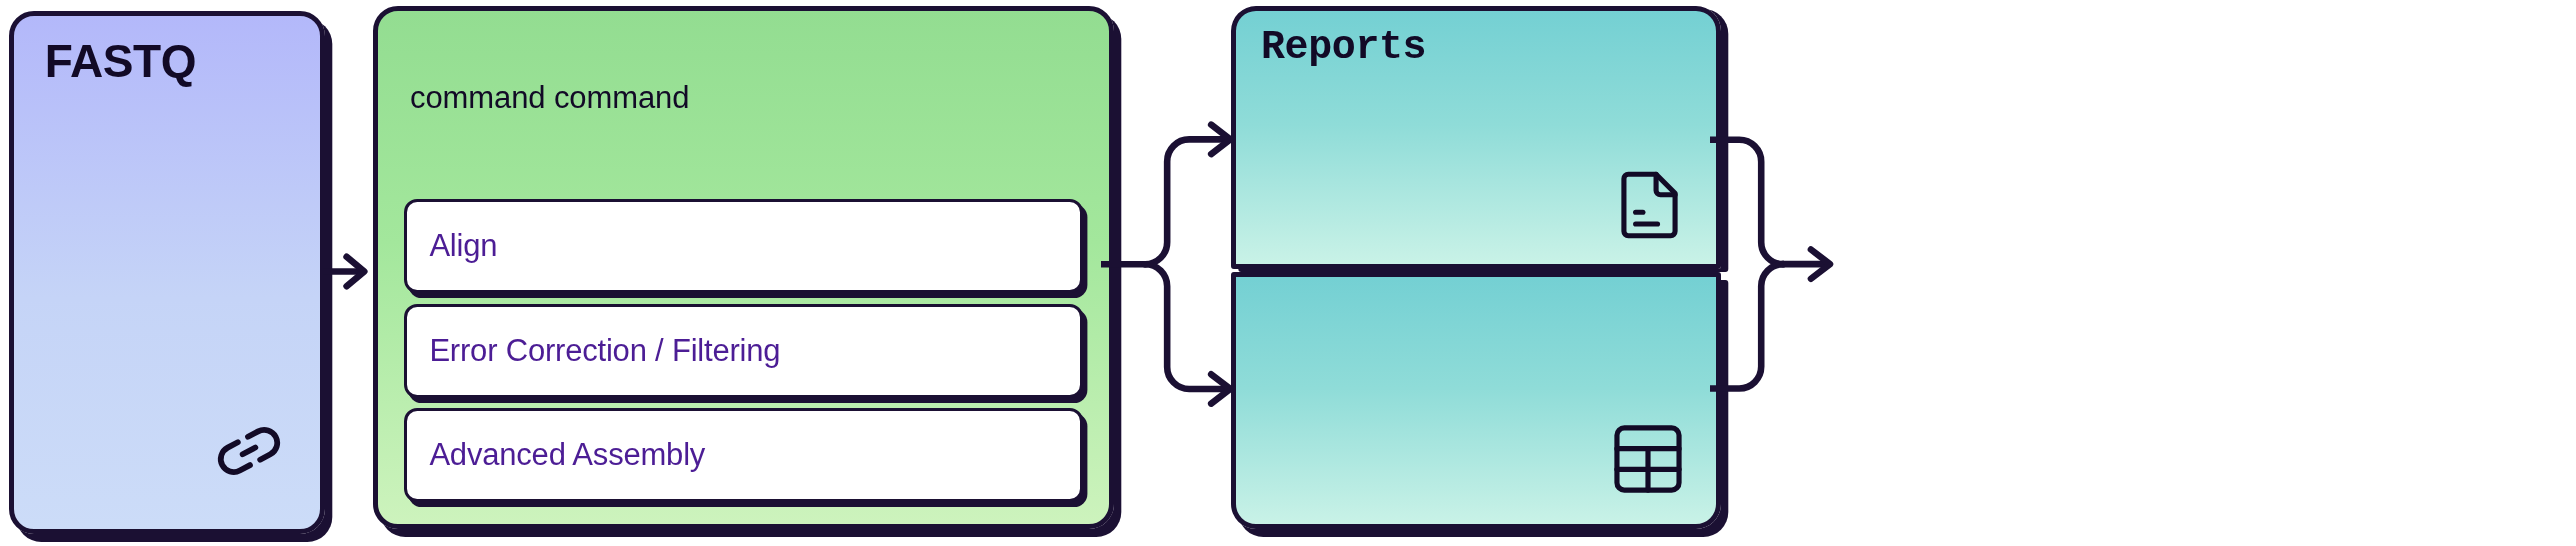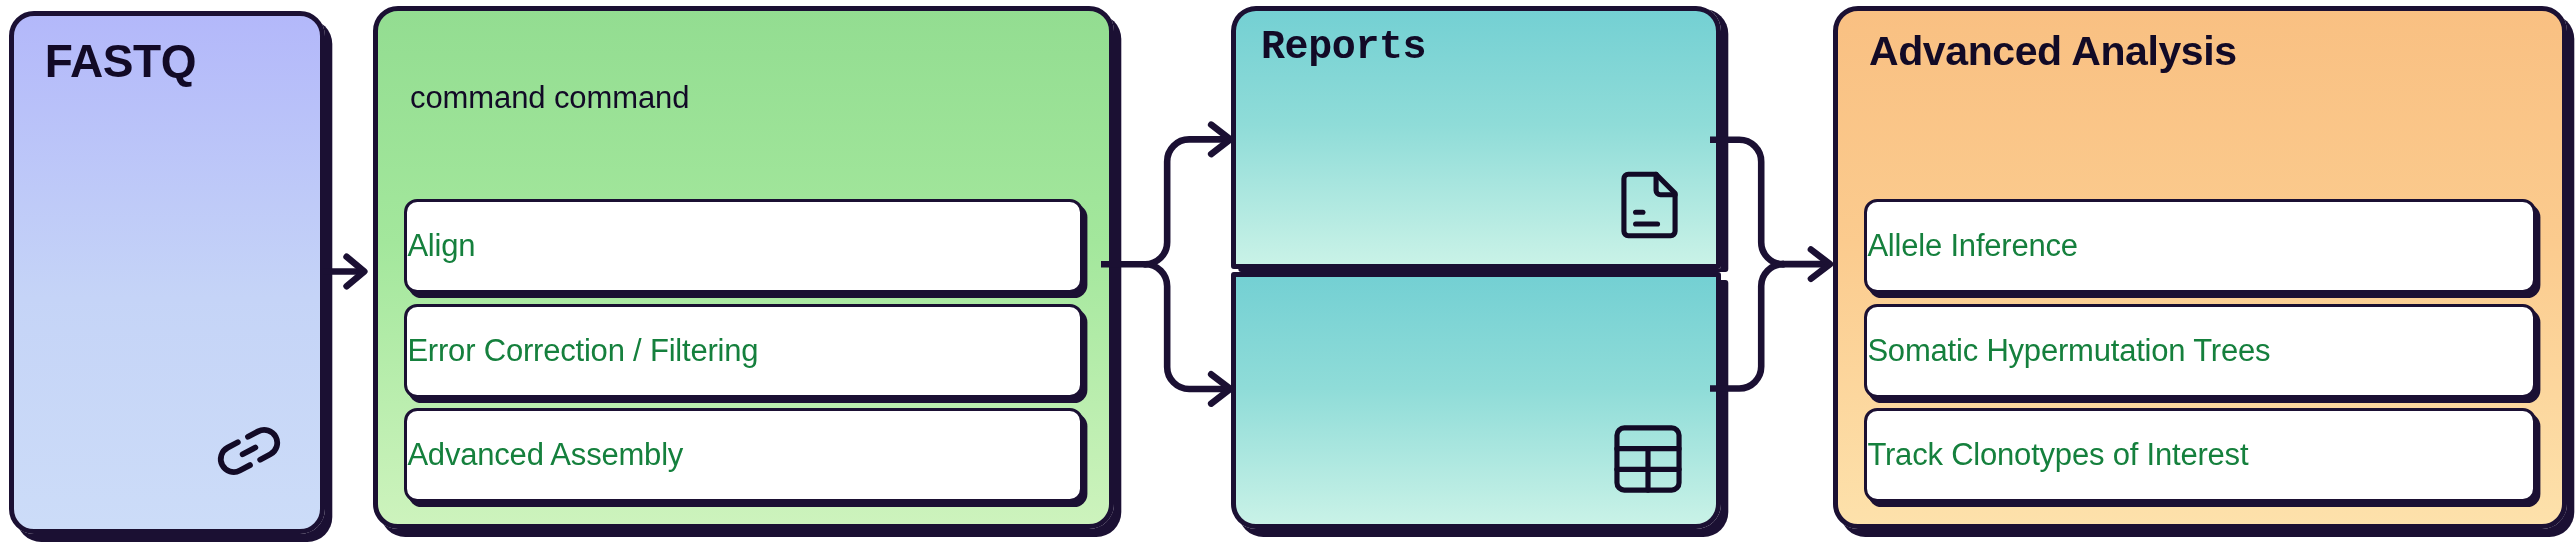--- a/index.html
+++ b/index.html
@@ -97,22 +97,23 @@
   .sub-item {
     box-sizing: border-box;
     background: #ffffff;
     border: 3.7px solid #1b1033;
     border-radius: 13.2px;
     box-shadow: 4.4px 5.1px 0 0 #1b1033;
     height: 94px;
     margin-bottom: 10.3px;
     display: flex;
     align-items: center;
+    padding-left: 22px;
     font-size: 31px;
-    color: #15803d;
+    color: #4c1d95;
     letter-spacing: -0.2px;
   }
   .sub-item:last-child { margin-bottom: 0; }
 
   
   #reports-box {
     left: 1231px;
     top: 5.9px;
     width: 490px;
     height: 263px;
@@ -256,23 +257,15 @@
 
       <path d="M0 130 L40 130 A30 30 0 0 1 70 160 L70 270 A30 30 0 0 0 100 300"></path>
 
       <path d="M0 470 L40 470 A30 30 0 0 0 70 440 L70 330 A30 30 0 0 1 100 300"></path>
 
       <path d="M100 300 L160 300"></path>
       <path d="M138 280 L164 300 L138 320"></path>
     </svg>
   </div>
 
-  <div class="box" id="advanced-box">
-    <div class="box-title">Advanced Analysis</div>
-    <div class="sub-list">
-      <div class="sub-item">Allele Inference</div>
-      <div class="sub-item">Somatic Hypermutation Trees</div>
-      <div class="sub-item">Track Clonotypes of Interest</div>
-    </div>
-  </div>
 
 </div>
 
 
 </body></html>

